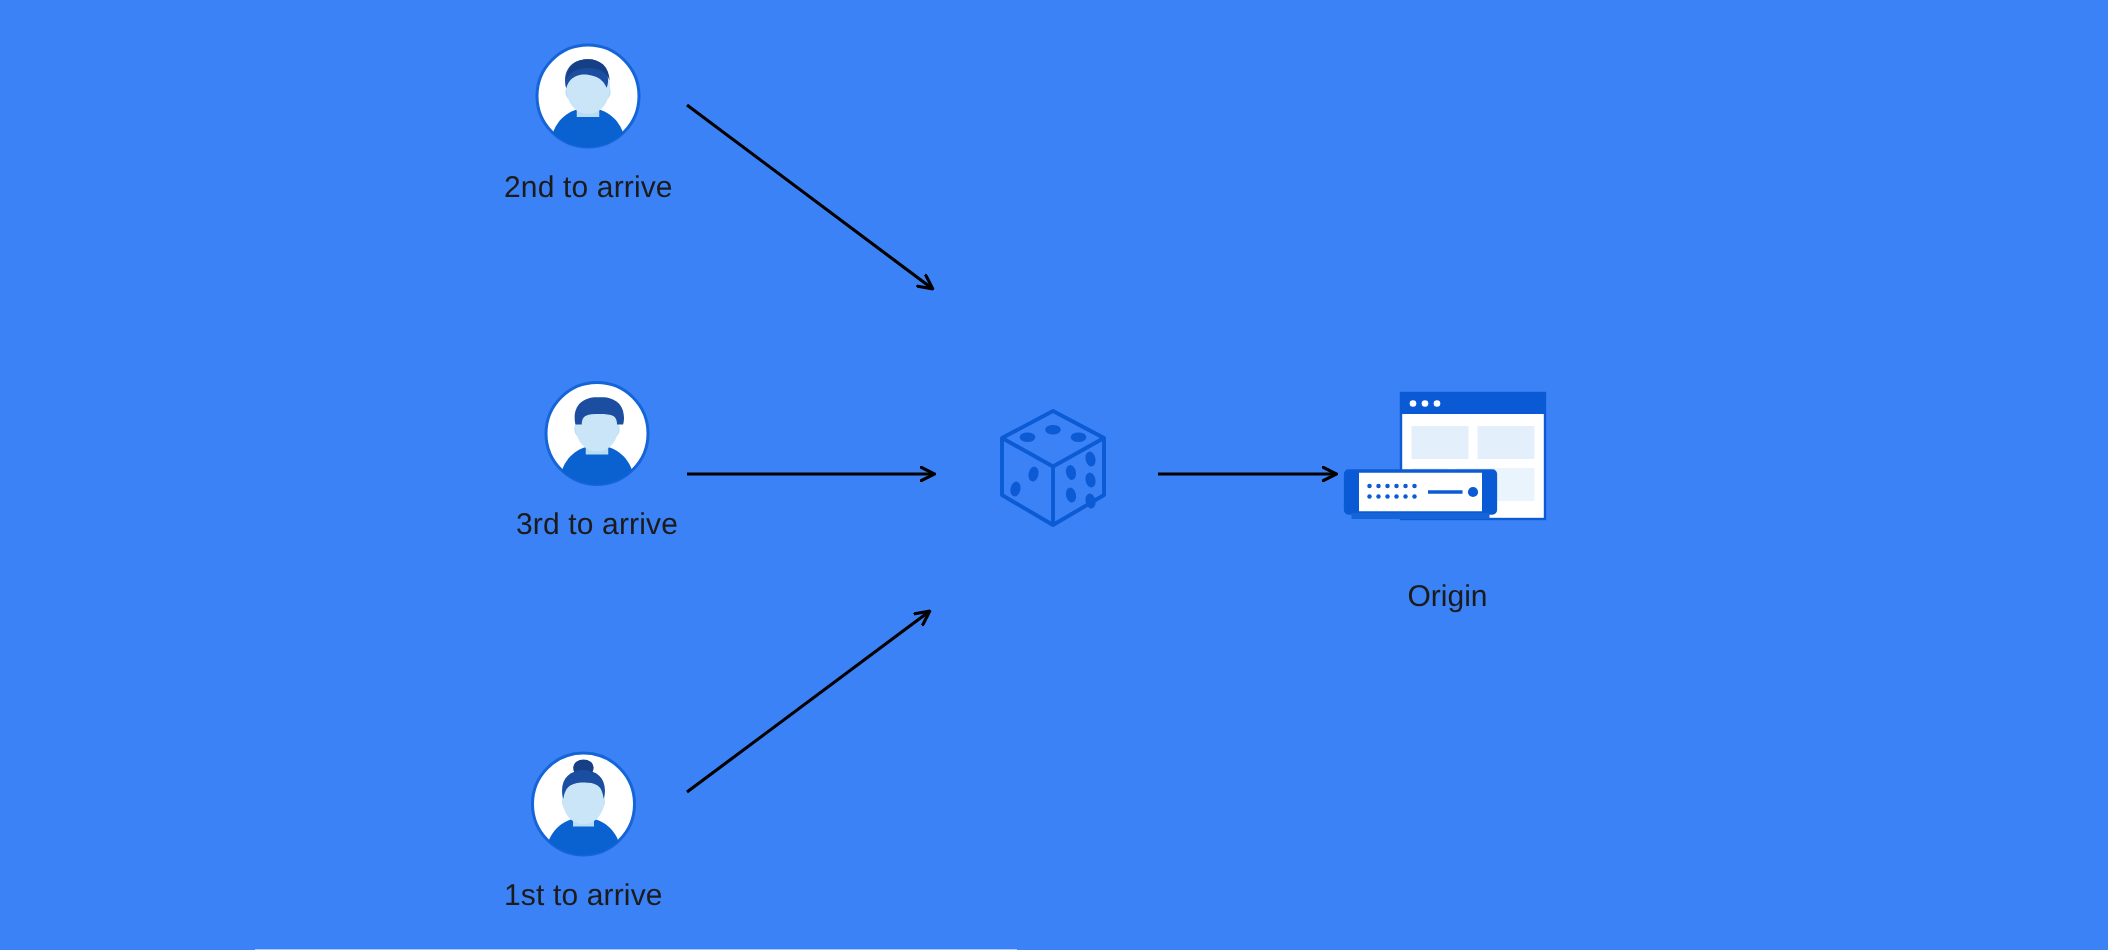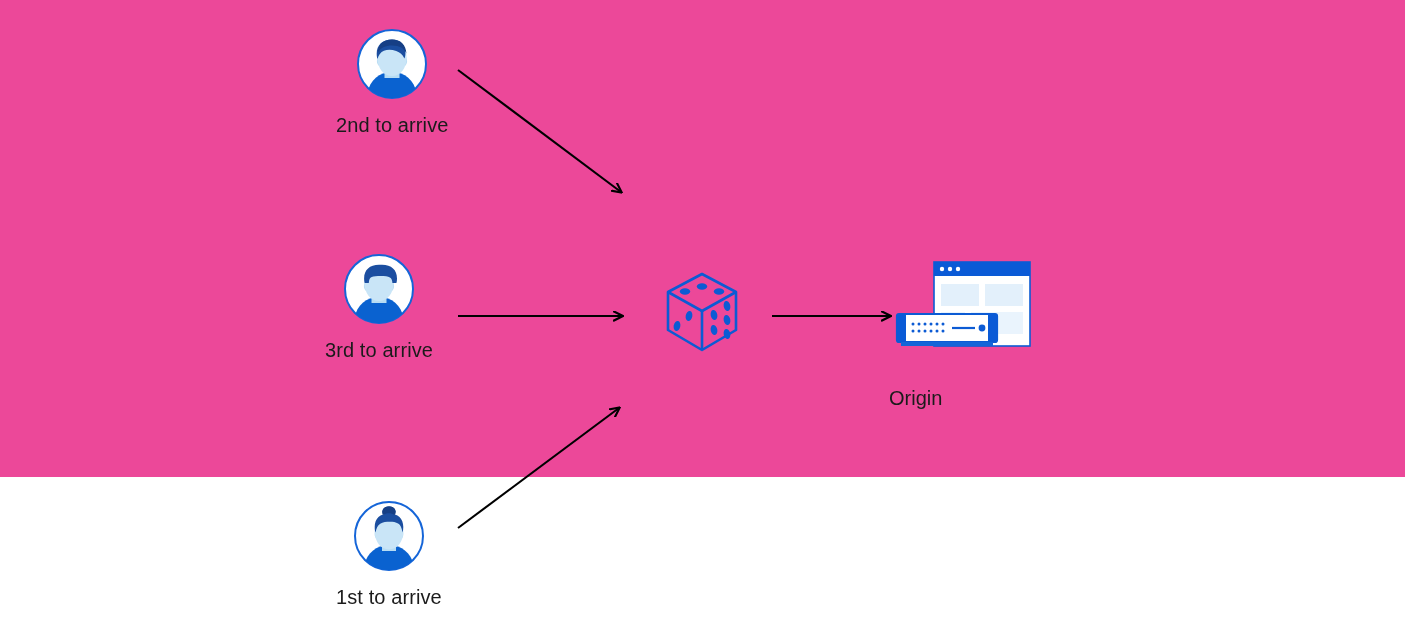--- a/index.html
+++ b/index.html
@@ -11,22 +11,22 @@
   body {
     font-family: "Liberation Sans", sans-serif;
     width: 1405px;
     height: 633px;
     overflow: hidden;
     position: relative;
   }
   #canvas {
     position: relative;
     width: 1405px;
-    height: 477px;
-    background: #ec4899;
+    height: 633px;
+    background: #3b82f6;
   }
   .node {
     position: absolute;
     display: flex;
     flex-direction: column;
     align-items: center;
   }
   .avatar {
     width: 72px;
     height: 72px;
@@ -59,20 +59,21 @@
     position: absolute;
     left: 889px;
     top: 252px;
   }
   .origin-graphic {
     width: 152px;
     height: 110px;
     position: relative;
   }
   .origin-label {
+    text-align: center;
     margin-top: 24px;
     font-size: 20px;
     line-height: 24px;
     color: #1b1b1b;
     font-family: "Liberation Sans", sans-serif;
   }
 </style>
 </head>
 <body>
 
@@ -104,21 +105,21 @@
         <ellipse cx="24.5" cy="33" rx="3.6" ry="5.4" fill="#b7dcf3"></ellipse>
         <ellipse cx="47.5" cy="33" rx="3.6" ry="5.4" fill="#b7dcf3"></ellipse>
         <path d="M36 13c-9.2 0-14.6 6.2-14.6 16.5 0 10.6 6 18.5 14.6 18.5s14.6-7.9 14.6-18.5C50.6 19.2 45.2 13 36 13z" fill="#c9e5f7"></path>
         <path d="M36 11.5c-9.6 0-15.3 5.6-15.3 14.2 0 2.3.3 4 .8 5.2 1.1-3.9 3-6.6 6.4-8.1 3.6-1.6 7.8-1.4 12.3.1 3.9 1.3 6.3 3.5 8.2 7.6.6-1.3 1-3.1 1-5.2 0-8.5-5.4-13.8-13.4-13.8z" fill="#1b4ea0"></path>
         <path d="M21.9 24.5c2.4-4.6 7.4-7.1 14.3-7.1 7.3 0 12.3 2.8 14.2 8.2-.3-8.9-5.8-14.1-14.4-14.1-8.6 0-14.1 5.1-14.1 13z" fill="#163f85"></path>
       </g>
     </svg>
     <div class="node-label">2nd to arrive</div>
   </div>
 
-  <div class="node" style="left:325px; top:253px;">
+  <div class="node" style="left:344px; top:253px;">
     <svg class="avatar" viewBox="0 0 72 72" xmlns="http://www.w3.org/2000/svg">
       <defs>
           <clipPath id="clipMid">
             <circle cx="36" cy="36" r="34"></circle>
           </clipPath>
         </defs>
       <circle cx="36" cy="36" r="34" fill="#ffffff" stroke="#1565d8" stroke-width="2"></circle>
       <g clip-path="url(#clipMid)">
         <path d="M36 44c-13 0-22 8.5-24.5 20.5C17 70 26 73 36 73s19-3 24.5-8.5C58 52.5 49 44 36 44z" fill="#0a62d0"></path>
         <path d="M28.5 41h15v9h-15z" fill="#b7dcf3"></path>

